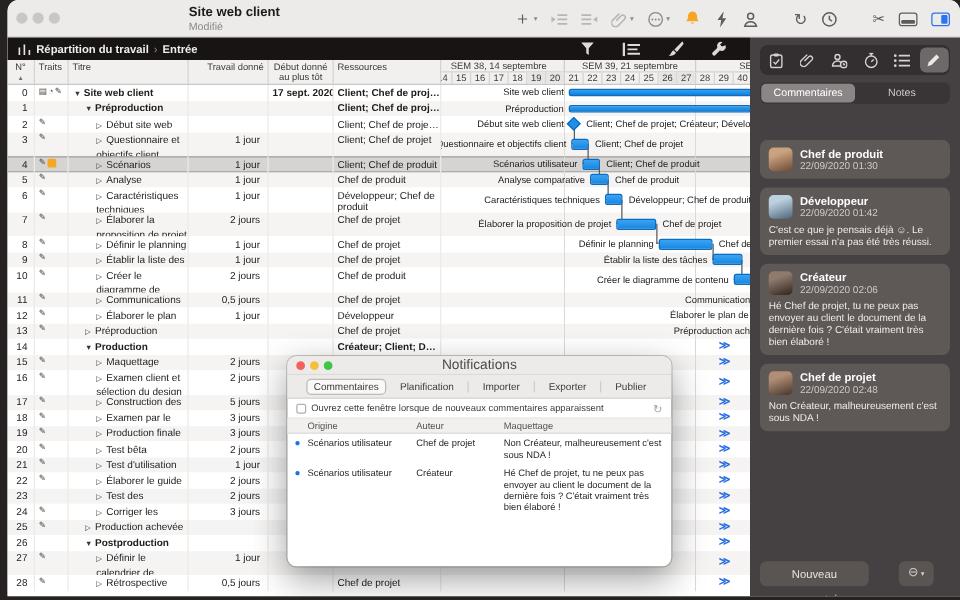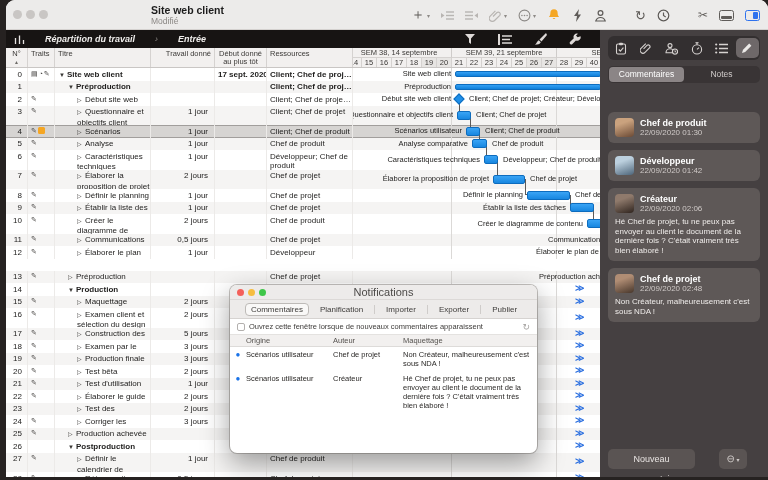--- a/index.html
+++ b/index.html
@@ -17,21 +17,21 @@
   .tbi { display:flex; align-items:center; gap:2px; color:#5f5c59; font-size:12px; }
   .chv { font-size:6px; color:#8d8a87; }
   .pnl { width:15px; height:11px; border:1.5px solid #5f5c59; border-radius:2.5px; position:relative; }
   .pnl.b:after { content:""; position:absolute; left:1px; right:1px; bottom:1px; height:3px; background:#5f5c59; border-radius:1px; }
   .pnl.r { border-color:#2e72ee; }
   .pnl.r:after { content:""; position:absolute; top:1px; bottom:1px; right:1px; width:5px; background:#2e72ee; border-radius:1px; }
   .gap6 { width:6px; }
 
   
   #darkbar { position:absolute; left:0; top:30px; width:594px; height:18px; background:#171413; display:flex; align-items:center; }
-  #crumb { display:flex; align-items:center; gap:20px; margin-left:8px;font-style:italic; }
+  #crumb { display:flex; align-items:center; gap:4px; margin-left:8px; }
   #crumb .bc { font-size:9px; color:#f0eeec; font-weight:bold; }
   #crumb .sep { color:#8a8683; font-size:9px; }
   #viewicons { margin-left:auto; margin-right:18px; display:flex; gap:22px; align-items:center; }
 
   
   #main { position:absolute; left:0; top:48px; width:594px; bottom:0; overflow:hidden; background:#fff; }
   #thead { position:absolute; left:0; top:0; width:594px; height:20px; background:#f2f0ef; border-bottom:1px solid #c9c6c4; display:flex; font-size:7.5px; color:#3c3a38; }
   .hc { border-right:1px solid #d5d2d0; padding:2px 3px; overflow:hidden; line-height:8px; }
   .hc.num { width:22px; text-align:center; }
   .hc.tra { width:27px; }
@@ -450,21 +450,21 @@
               <span class="tr-ic">✎</span>
             </div>
             <div class="cell c-ti" style="padding-left: 22px;"><span class="arr">▷</span>Élaborer le plan de site</div>
             <div class="cell c-wk">1 jour</div>
             <div class="cell c-st"></div>
             <div class="cell c-re">Développeur</div>
             <div class="cell c-ga">
               <span class="glab" style="left: 183px;">Élaborer le plan de site</span>
             </div>
           </div>
-          <div class="trow alt" style="height: 12.5px; margin-top: 12px;">
+          <div class="trow alt" style="height: 12.5px;">
             <div class="cell c-nu">13</div>
             <div class="cell c-tr">
               <span class="tr-ic">✎</span>
             </div>
             <div class="cell c-ti" style="padding-left: 13px;"><span class="arr">▷</span>Préproduction achevée</div>
             <div class="cell c-wk"></div>
             <div class="cell c-st"></div>
             <div class="cell c-re">Chef de projet</div>
             <div class="cell c-ga">
               <span class="glab" style="left: 186px;">Préproduction achevée</span>
@@ -781,20 +781,21 @@
             </div>
           </div>
           <div class="card">
             <div class="chead">
               <div class="avatar" style="background: linear-gradient(160deg, rgb(188, 208, 222) 30%, rgb(77, 101, 122));"></div>
               <div>
                 <div class="cname">Développeur</div>
                 <div class="ctime">22/09/2020 01:42</div>
               </div>
             </div>
+            <div class="cbody">C'est ce que je pensais déjà ☺. Le premier essai n'a pas été très réussi.</div>
           </div>
           <div class="card">
             <div class="chead">
               <div class="avatar" style="background: linear-gradient(160deg, rgb(143, 122, 108) 30%, rgb(47, 36, 30));"></div>
               <div>
                 <div class="cname">Créateur</div>
                 <div class="ctime">22/09/2020 02:06</div>
               </div>
             </div>
             <div class="cbody">Hé Chef de projet, tu ne peux pas envoyer au client le document de la dernière fois ? C'était vraiment très bien élaboré !</div>

